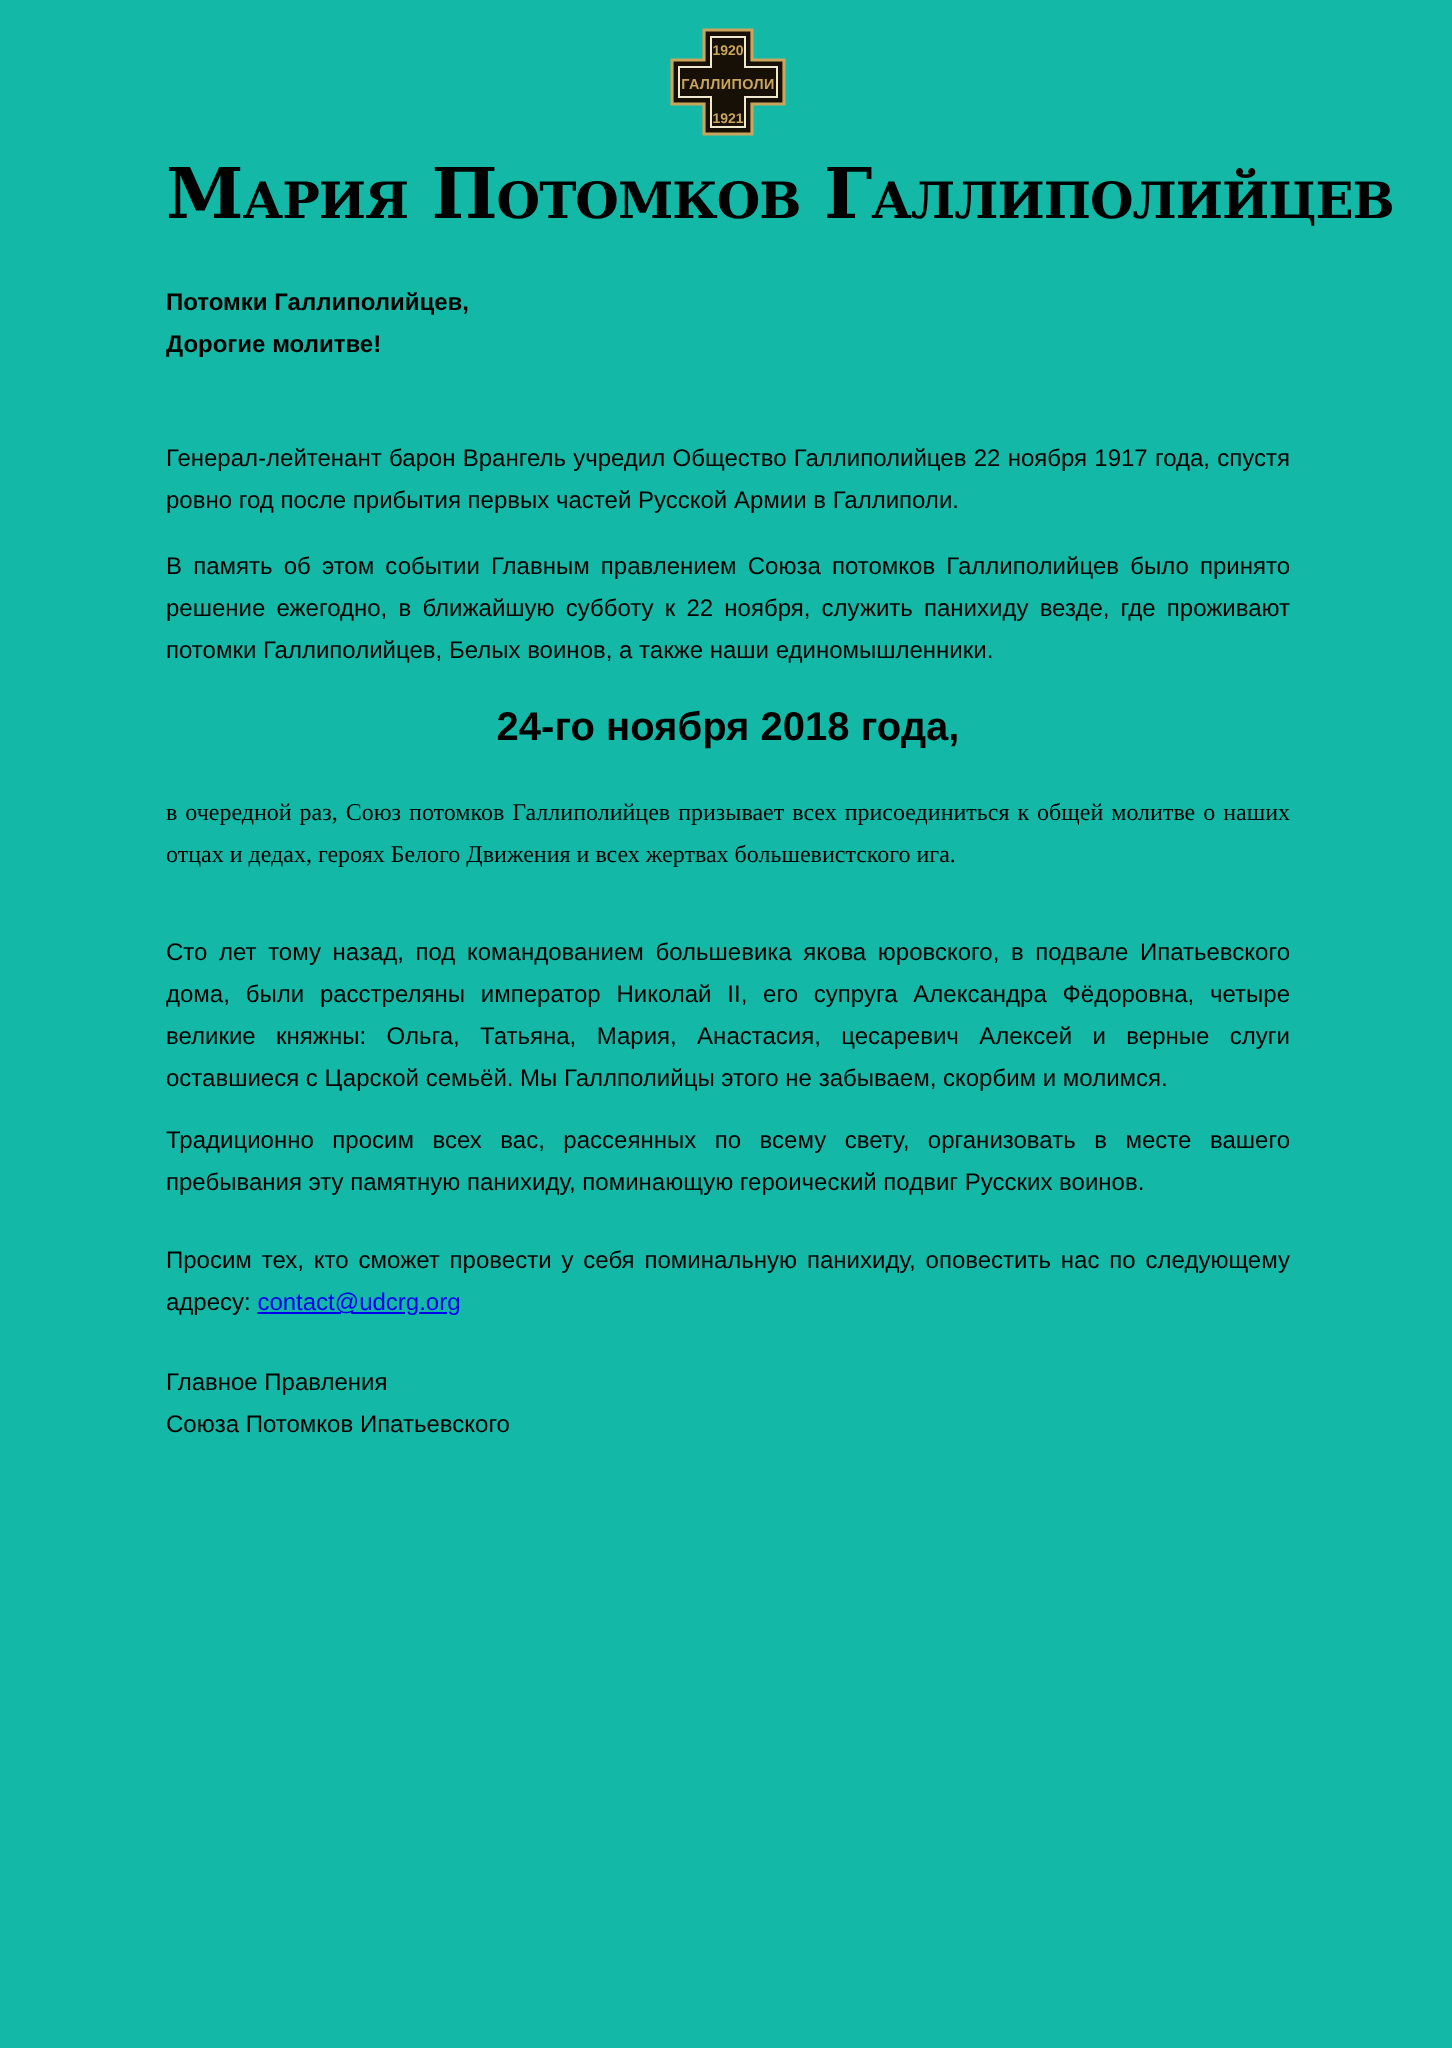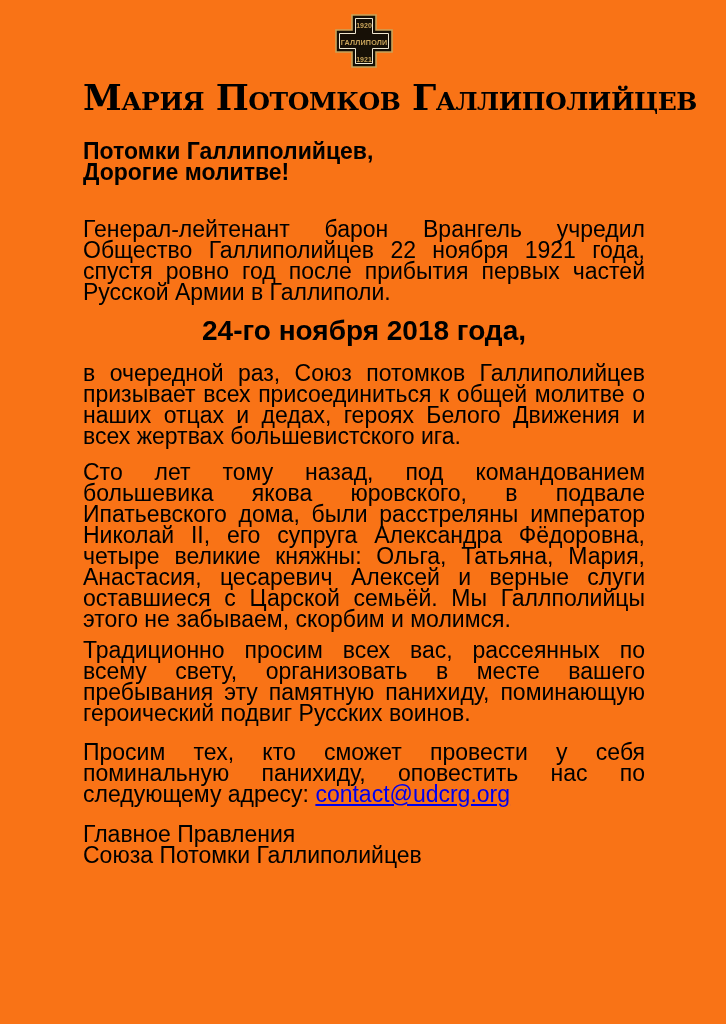--- a/index.html
+++ b/index.html
@@ -1,21 +1,21 @@
 <!DOCTYPE html>
 <html><head>
 <meta charset="utf-8">
 <style>
   * { box-sizing: border-box; }
   html, body { margin: 0; padding: 0; background: #ffffff; }
   .page {
     width: 726px;
     height: 1024px;
     margin: 0 auto;
-    background: #f97316;
+    background: #14b8a6;
     padding: 13px 81px 0 83px;
     font-family: "Liberation Sans", sans-serif;
     color: #000000;
     overflow: hidden;
   }
   .emblem-wrap {
     width: 100%;
     text-align: center;
     line-height: 0;
   }
@@ -46,39 +46,39 @@
     font-weight: bold;
     font-variant: small-caps;
     font-size: 35px;
     line-height: 42px;
     letter-spacing: -0.5px;
     white-space: nowrap;
     color: #000000;
   }
   p {
     margin: 0;
-    font-size: 23px;
+    font-size: 12px;
     line-height: 21px;
   }
   .greeting {
     margin-top: 22px;
     font-weight: bold;
   }
   .just { text-align: justify; }
   .p1 { margin-top: 36px; }
   .p2 { margin-top: 12px; }
   .date-heading {
     margin-top: 16px;
     text-align: center;
     font-weight: bold;
-    font-size: 28px;
+    font-size: 20px;
     line-height: 24px;
   }
-  .p3 { margin-top: 20px; }
-  .p4 { margin-top: 15px; }
+  .p3 { margin-top: 20px; font-family: Liberation Serif, serif; }
+  .p4 { margin-top: 28px; }
   .p5 { margin-top: 10px; }
   .p6 { margin-top: 18px; }
   .p7 { margin-top: 19px; }
   .signature {
     margin-top: 19px;
     font-weight: normal;
   }
   .email-link {
     color: #0000EE;
     text-decoration: underline;
@@ -100,32 +100,33 @@
     </svg>
   </div>
 
   <h1 class="doc-title">Мария Потомков Галлиполийцев</h1>
 
   <p class="greeting">
     <span>Потомки Галлиполийцев,</span><br>
     <span>Дорогие молитве!</span>
   </p>
 
-  <p class="just p1">Генерал-лейтенант барон Врангель учредил Общество Галлиполийцев 22 ноября 1921 года, спустя ровно год после прибытия первых частей Русской Армии в Галлиполи.</p>
+  <p class="just p1">Генерал-лейтенант барон Врангель учредил Общество Галлиполийцев 22 ноября 1917 года, спустя ровно год после прибытия первых частей Русской Армии в Галлиполи.</p>
 
+  <p class="just p2">В память об этом событии Главным правлением Союза потомков Галлиполийцев было принято решение ежегодно, в ближайшую субботу к 22 ноября, служить панихиду везде, где проживают потомки Галлиполийцев, Белых воинов, а также наши единомышленники.</p>
 
   <p class="date-heading">24-го ноября 2018 года,</p>
 
   <p class="just p3">в очередной раз, Союз потомков Галлиполийцев призывает всех присоединиться к общей молитве о наших отцах и дедах, героях Белого Движения и всех жертвах большевистского ига.</p>
 
   <p class="just p4">Сто лет тому назад, под командованием большевика якова юровского, в подвале Ипатьевского дома, были расстреляны император Николай II, его супруга Александра Фёдоровна, четыре великие княжны: Ольга, Татьяна, Мария, Анастасия, цесаревич Алексей и верные слуги оставшиеся с Царской семьёй. Мы Галлполийцы этого не забываем, скорбим и молимся.</p>
 
   <p class="just p5">Традиционно просим всех вас, рассеянных по всему свету, организовать в  месте вашего пребывания эту памятную панихиду, поминающую героический подвиг Русских воинов.</p>
 
   <p class="just p6"><span>Просим тех, кто сможет провести у себя поминальную панихиду, оповестить нас по следующему адресу: </span><a class="email-link" href="#">contact@udcrg.org</a></p>
 
 
   <p class="signature">
     <span>Главное Правления</span><br>
-    <span>Союза Потомки Галлиполийцев</span>
+    <span>Союза Потомков Ипатьевского</span>
   </p>
 
 </div>
 
 </body></html>

